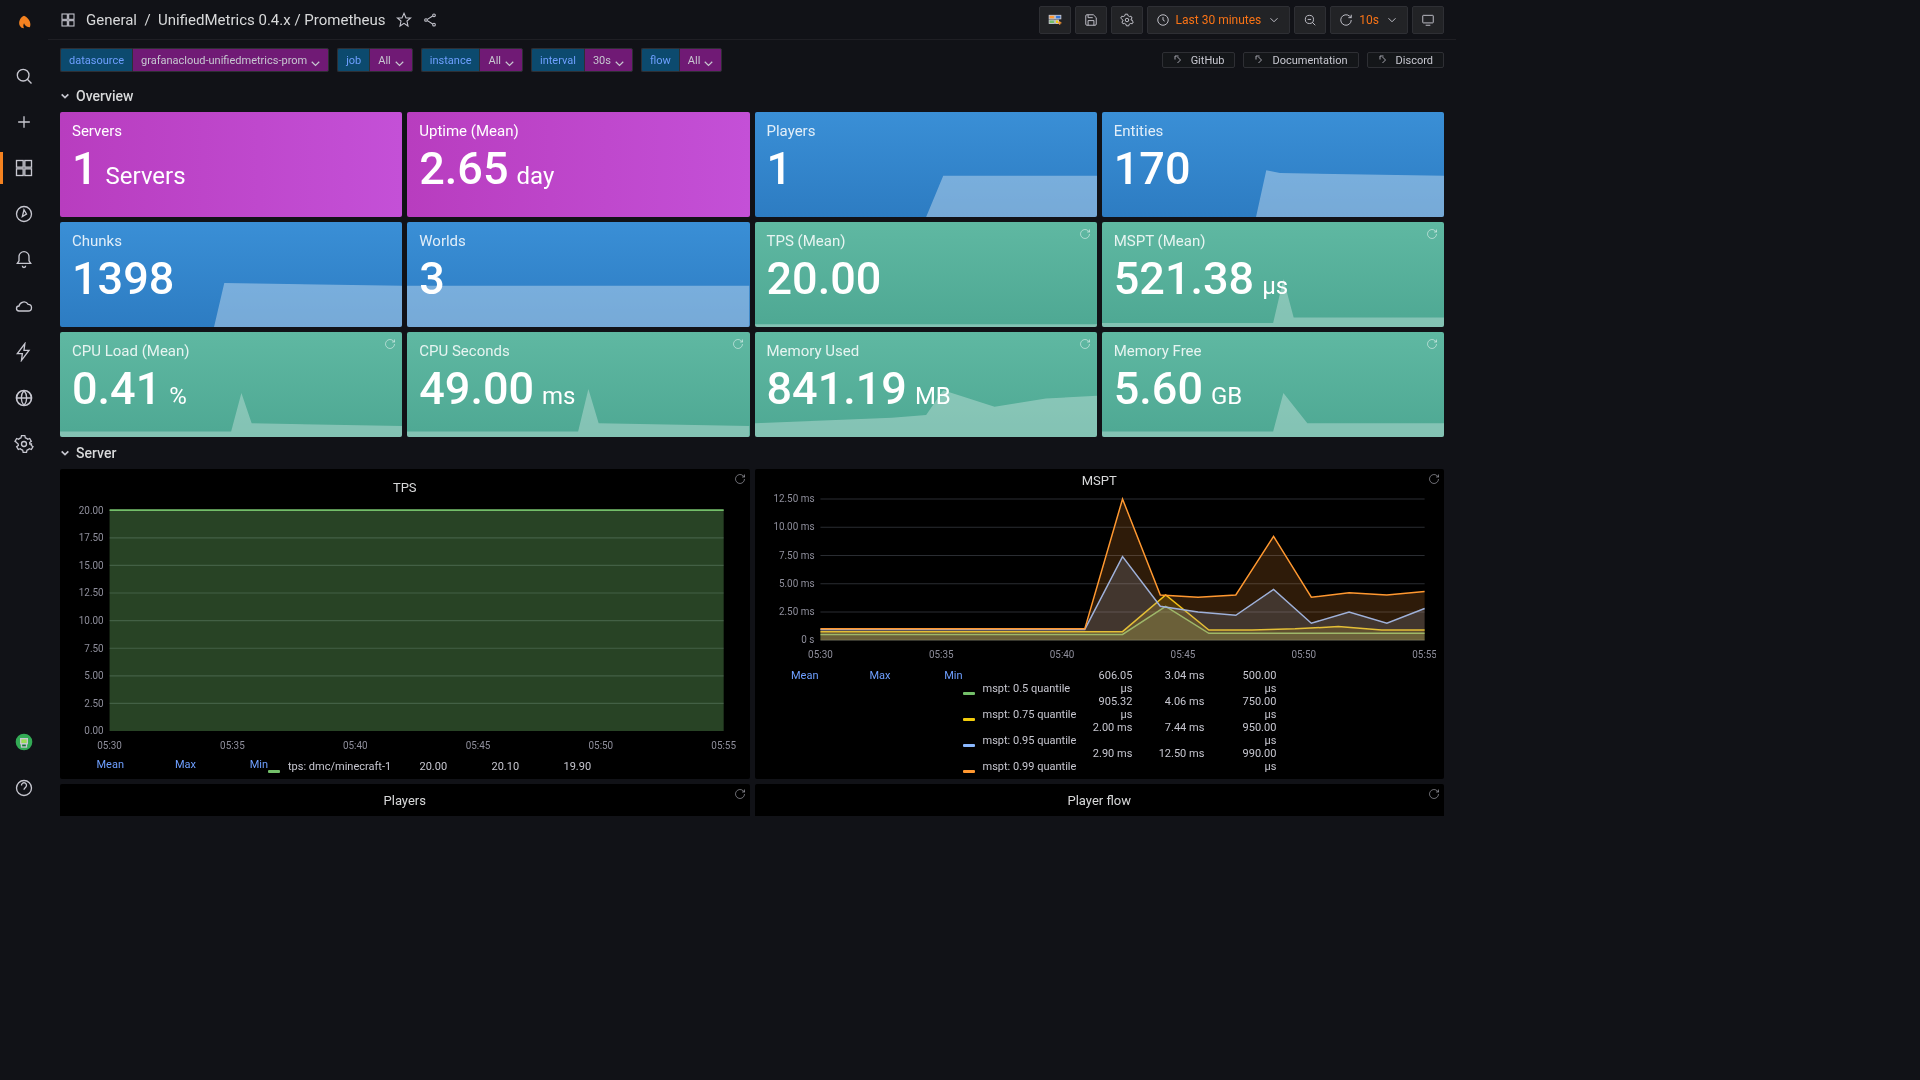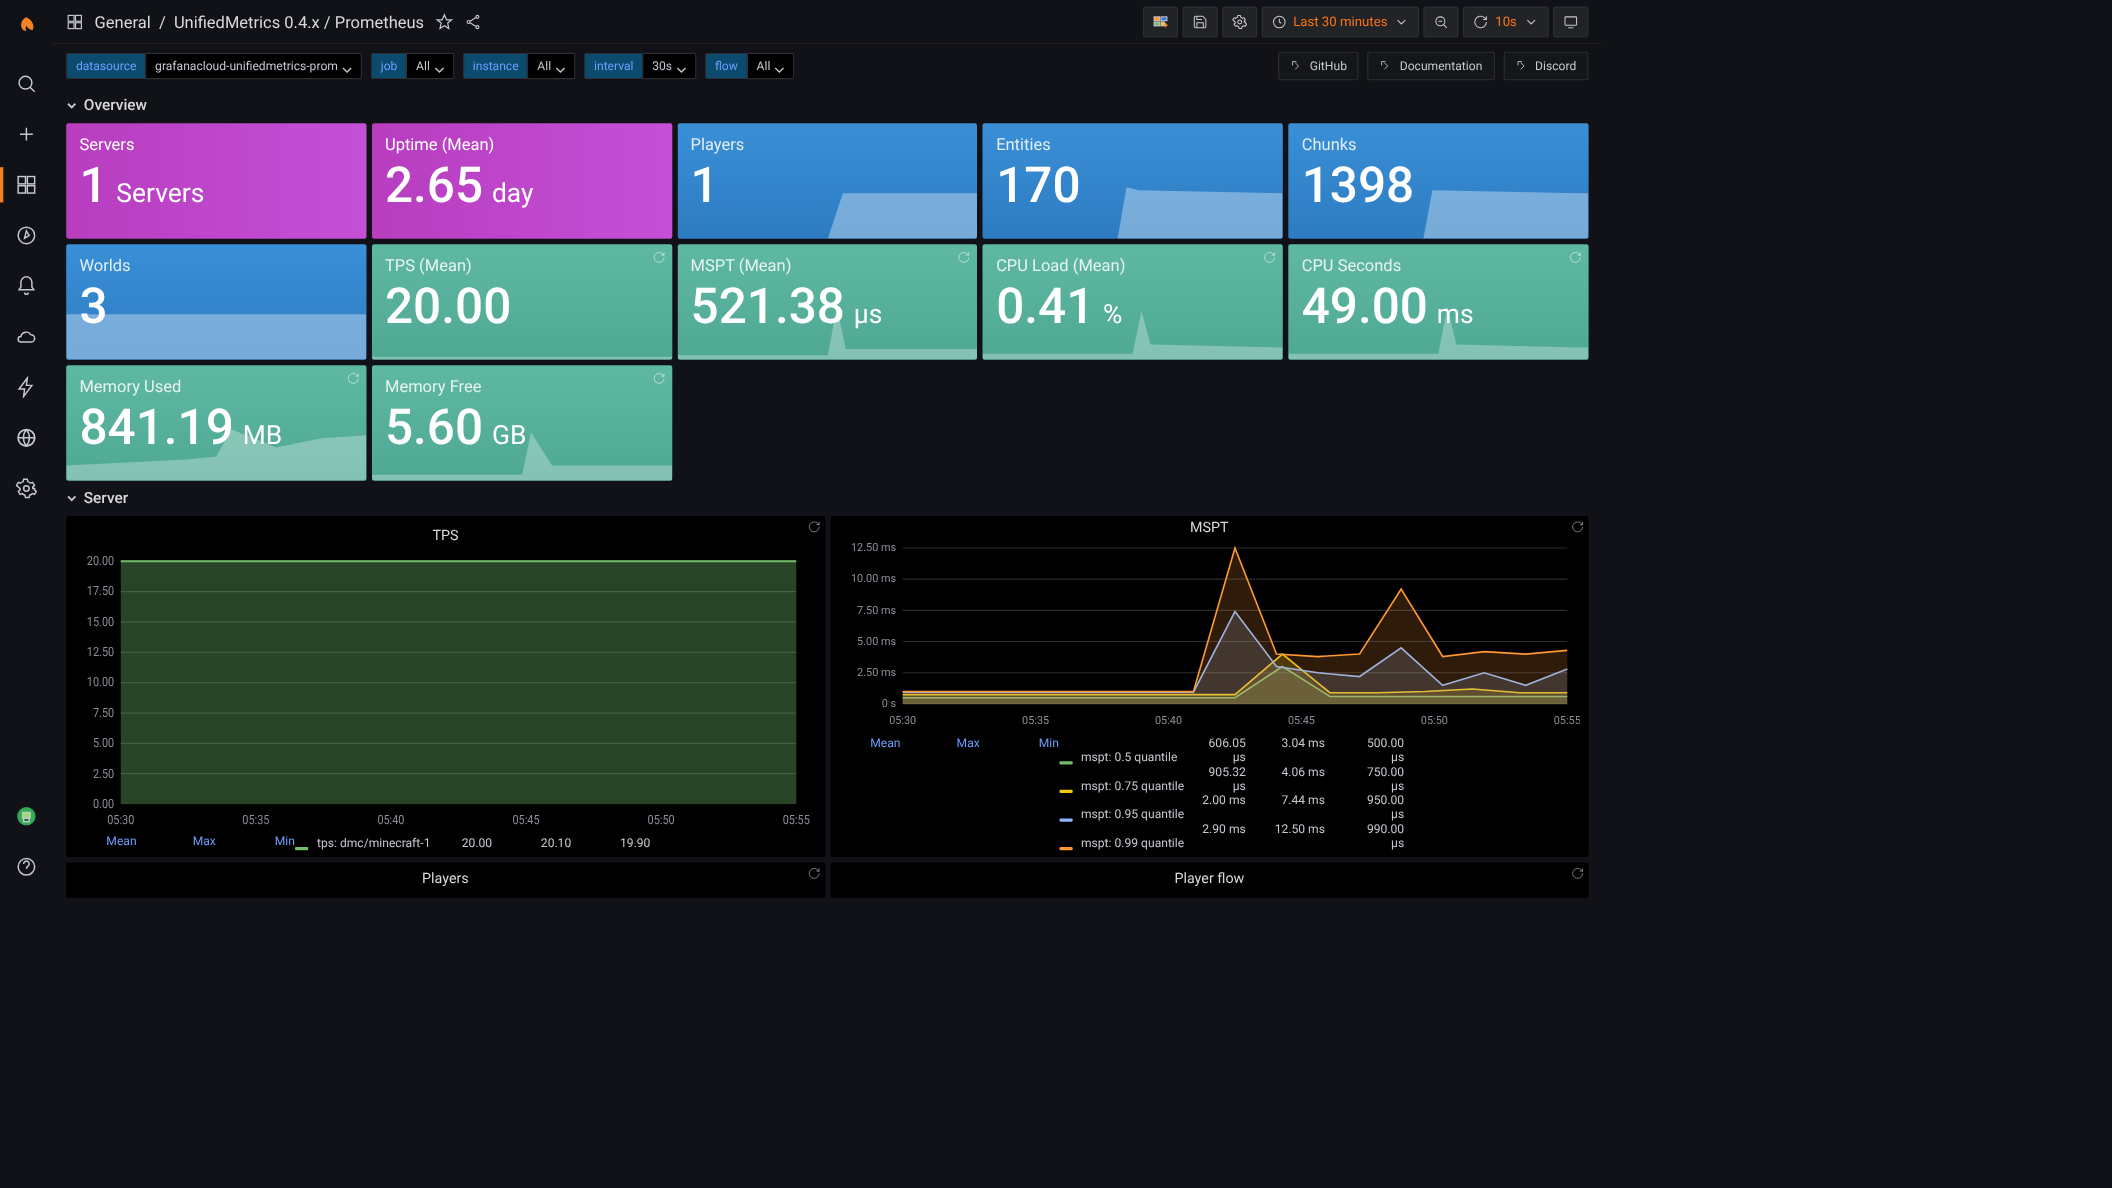--- a/index.html
+++ b/index.html
@@ -24,34 +24,34 @@
 .header-title{font-size:15px;color:#d8d9da}
 .header-right{display:flex;align-items:center;gap:4px}
 .hbtn{background:#222326;border:1px solid #2e2f34;height:28px;display:flex;align-items:center;justify-content:center;padding:0 8px;border-radius:2px;cursor:pointer;color:#f97316;font-size:12px;gap:6px}
 .hbtn svg{width:14px;height:14px;stroke:#c7c7d0;stroke-width:1.6;fill:none}
 
 
 .vars-row{height:40px;display:flex;align-items:center;justify-content:space-between;padding:0 12px}
 .vars-left{display:flex;gap:8px;align-items:center}
 .var-group{display:flex;align-items:center;gap:0}
 .var-label{background:#0c4a6e;border:1px solid #2e2f34;border-right:none;height:24px;display:flex;align-items:center;padding:0 8px;color:#6e9fff;font-size:11px;border-radius:2px 0 0 2px}
-.var-value{background:#000000;border:1px solid #2e2f34;height:24px;display:flex;align-items:center;padding:0 8px;font-size:11px;color:#c7c7d0;cursor:pointer;border-radius:0 2px 2px 0;gap:4px}
+.var-value{background:#701a75;border:1px solid #2e2f34;height:24px;display:flex;align-items:center;padding:0 8px;font-size:11px;color:#c7c7d0;cursor:pointer;border-radius:0 2px 2px 0;gap:4px}
 .caret{width:9px;height:6px;display:inline-block}
 .caret svg{width:9px;height:6px;stroke:#c7c7d0;stroke-width:1.6;fill:none}
 .vars-right{display:flex;gap:8px}
-.linkbtn{background:#141619;border:1px solid #2e2f34;height:16px;display:flex;align-items:center;padding:12px 10px;font-size:11px;color:#c7c7d0;border-radius:2px;gap:6px;cursor:pointer}
+.linkbtn{background:#141619;border:1px solid #2e2f34;height:16px;display:flex;align-items:center;padding:2px 10px;font-size:11px;color:#c7c7d0;border-radius:2px;gap:6px;cursor:pointer}
 .linkbtn svg{width:12px;height:12px;stroke:#c7c7d0;stroke-width:1.6;fill:none}
 
 
 .content{flex:1;overflow:auto;padding:0 12px 12px 12px}
 .row-header{display:flex;align-items:center;gap:6px;padding:8px 0 8px 0;cursor:pointer;font-size:14px;font-weight:500;color:#d8d9da}
 .row-header svg{width:10px;height:10px;stroke:#c7c7d0;stroke-width:2;fill:none}
 
 .grid{display:grid;gap:5px}
-.grid-6{grid-template-columns:repeat(5,1fr)}
+.grid-6{grid-template-columns:repeat(4,1fr)}
 .grid-2{grid-template-columns:repeat(2,1fr)}
 
 
 .panel{border-radius:2px;position:relative;overflow:hidden}
 .stat{height:105px;padding:10px 12px;display:flex;flex-direction:column;justify-content:flex-start}
 .stat .title{font-size:15px;color:rgba(255,255,255,.85)}
 .stat .val{font-size:45px;font-weight:500;line-height:1;color:#fff;margin-top:6px;display:flex;align-items:baseline;gap:8px}
 .stat .val .num{}
 .stat .val .unit{font-size:24px;font-weight:400}
 .stat .spark{position:absolute;bottom:0;left:0;right:0;height:55px}

